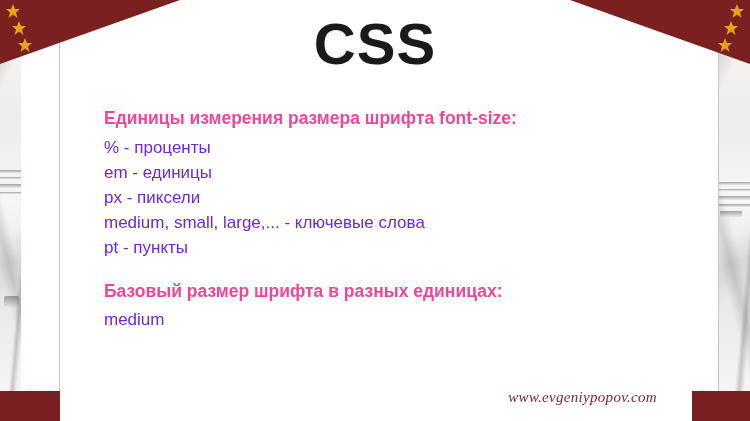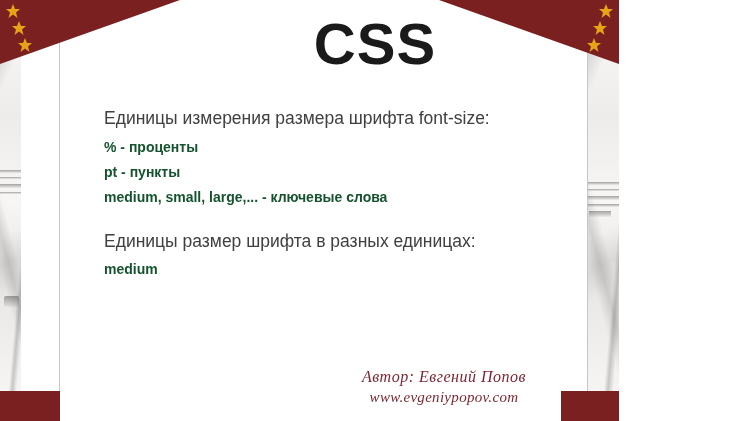--- a/index.html
+++ b/index.html
@@ -2,21 +2,21 @@
 <html><head>
 <meta charset="utf-8">
 <style>
   html, body {
     margin: 0;
     padding: 0;
     background: #ffffff;
   }
   #slide {
     position: relative;
-    width: 619px;
+    width: 750px;
     height: 421px;
     background: #ffffff;
     overflow: hidden;
     font-family: "Liberation Sans", sans-serif;
   }
 
   
   .marble-band {
     position: absolute;
     top: 0;
@@ -98,31 +98,31 @@
 
   
   #content {
     position: absolute;
     left: 104px;
     top: 110px;
     width: 560px;
   }
   .section-heading {
     font-size: 17.5px;
-    font-weight: normal;
-    color: #404040;
+    font-weight: bold;
+    color: #ec4899;
     line-height: 1.0;
     margin: 0 0 7px 0;
     white-space: nowrap;
   }
   .item-list { margin: 0; padding: 0; list-style: none; }
   .item-list li {
-    font-size: 14px;
-    font-weight: bold;
-    color: #14532d;
+    font-size: 17px;
+    font-weight: normal;
+    color: #6d28d9;
     line-height: 25px;
     white-space: nowrap;
   }
   .block-gap { height: 23px; }
 
   
   #signature {
     position: absolute;
     right: 93px;
     bottom: 14px;
@@ -191,34 +191,35 @@
   </div>
 
   <div id="title">CSS</div>
 
   <div id="content">
 
     <div>
       <div class="section-heading">Единицы измерения размера шрифта font-size:</div>
       <ul class="item-list">
         <li> % - проценты</li>
+        <li>em - единицы</li>
+        <li>px - пиксели</li>
+        <li>medium, small, large,... - ключевые слова</li>
         <li>pt - пункты</li>
-        <li>medium, small, large,... - ключевые слова</li>
       </ul>
     </div>
 
     <div class="block-gap"></div>
 
     <div>
-      <div class="section-heading">Единицы размер шрифта в разных единицах:</div>
+      <div class="section-heading">Базовый размер шрифта в разных единицах:</div>
       <ul class="item-list">
         <li>medium</li>
       </ul>
     </div>
 
   </div>
 
   <div id="signature">
-    <div class="sig-name">Автор: Евгений Попов</div>
     <div class="sig-url">www.evgeniypopov.com</div>
   </div>
 
 </div>
 
 </body></html>

